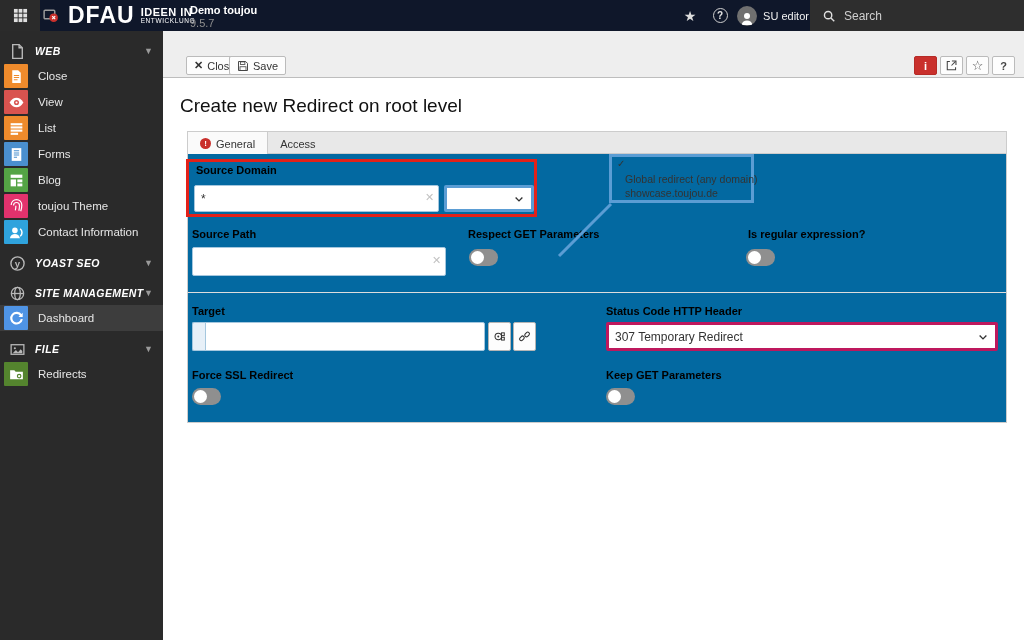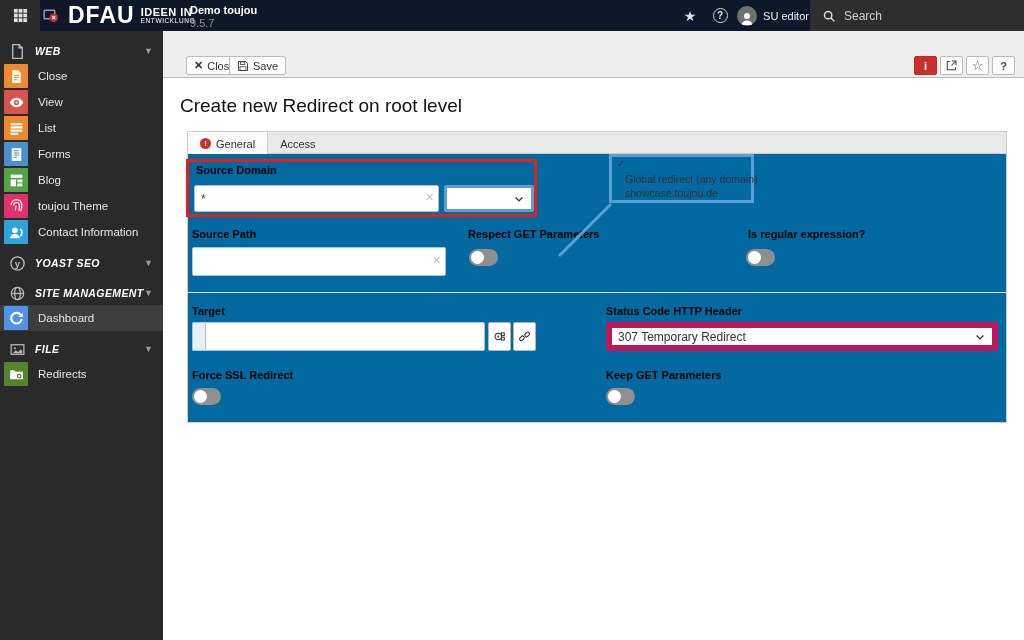--- a/index.html
+++ b/index.html
@@ -90,21 +90,21 @@
   #ire-label { left:560px; top:74px; }
   #ire-toggle { left:558px; top:95px; }
   
   #tg-label { left:4px; top:151px; }
   #tg-prefix { left:4px; top:168px; width:14px; height:29px; background:#e7f0f8; border:1px solid #a5c7de; border-right:none; border-radius:2px 0 0 2px; }
   #tg-input { left:17px; top:168px; width:280px; height:29px; border-radius:0 2px 2px 0; }
   .tg-btn { top:168px; width:23px; height:29px; background:#fdfdfd; border:1px solid #b5b5b5; border-radius:2px; display:flex; align-items:center; justify-content:center; color:#333; cursor:pointer; }
   #tg-btn-record { left:300px; }
   #tg-btn-link { left:325px; }
   #sc-label { left:418px; top:151px; }
-  #sc-select { left:418px; top:168px; width:392px; height:29px; border:6px solid #be185d; border-radius:2px; }
+  #sc-select { left:418px; top:168px; width:392px; height:29px; border:3px solid #be185d; border-radius:2px; }
   #sc-select .val { flex:1; }
   
   #fs-label { left:4px; top:215px; }
   #fs-toggle { left:4px; top:234px; }
   #kg-label { left:418px; top:215px; }
   #kg-toggle { left:418px; top:234px; }
 
   
   #tooltip { left:422px; top:23px; width:145px; height:49px; border:3px solid #5b9dd4; z-index:31; pointer-events:none; }
   #tooltip .check { position:absolute; left:5px; top:1px; font-size:10px; color:#333; }

